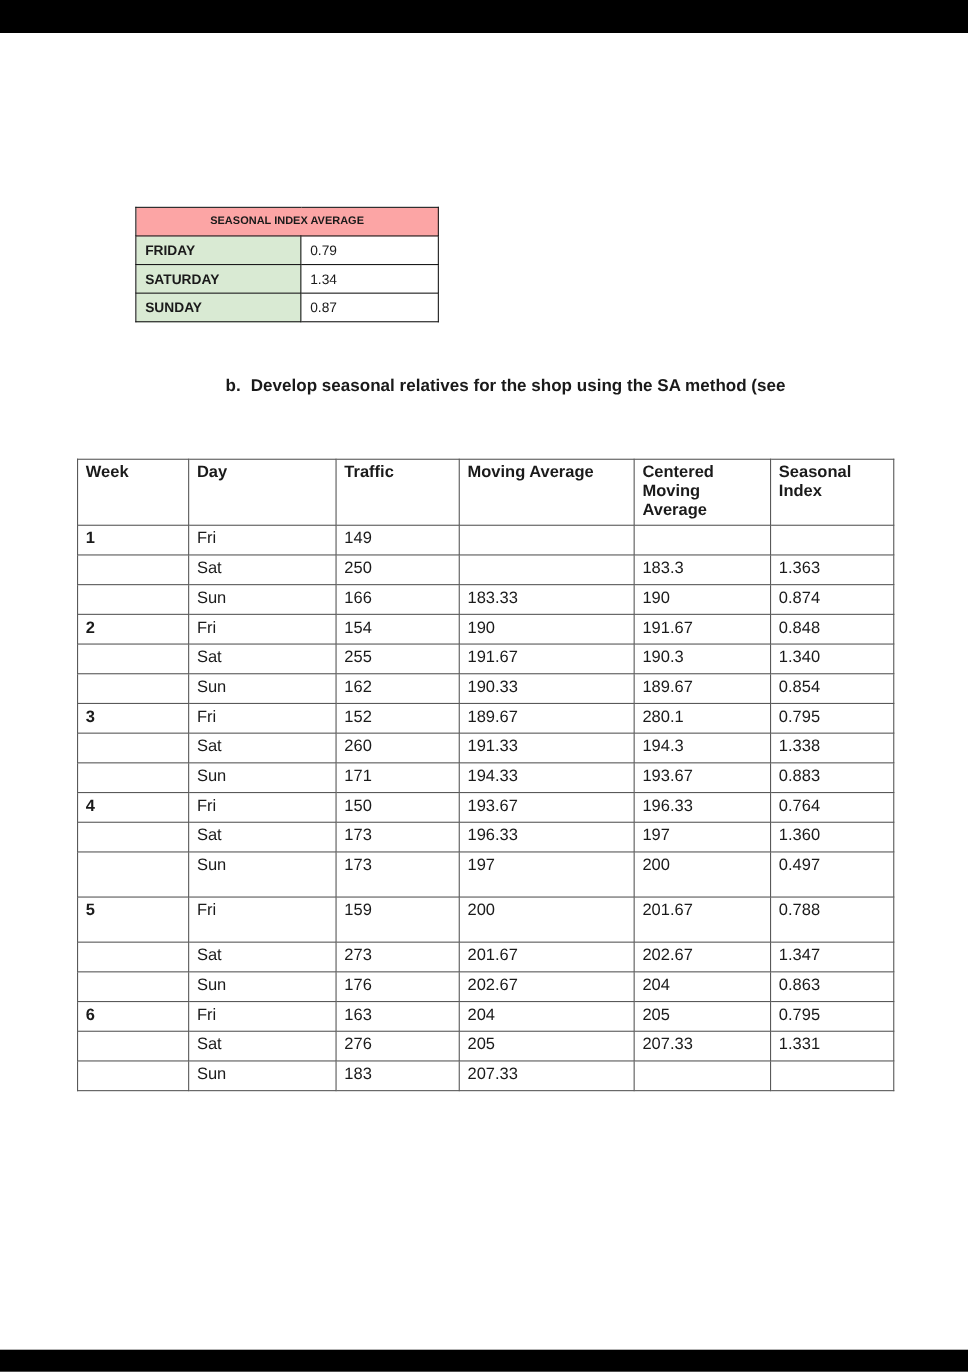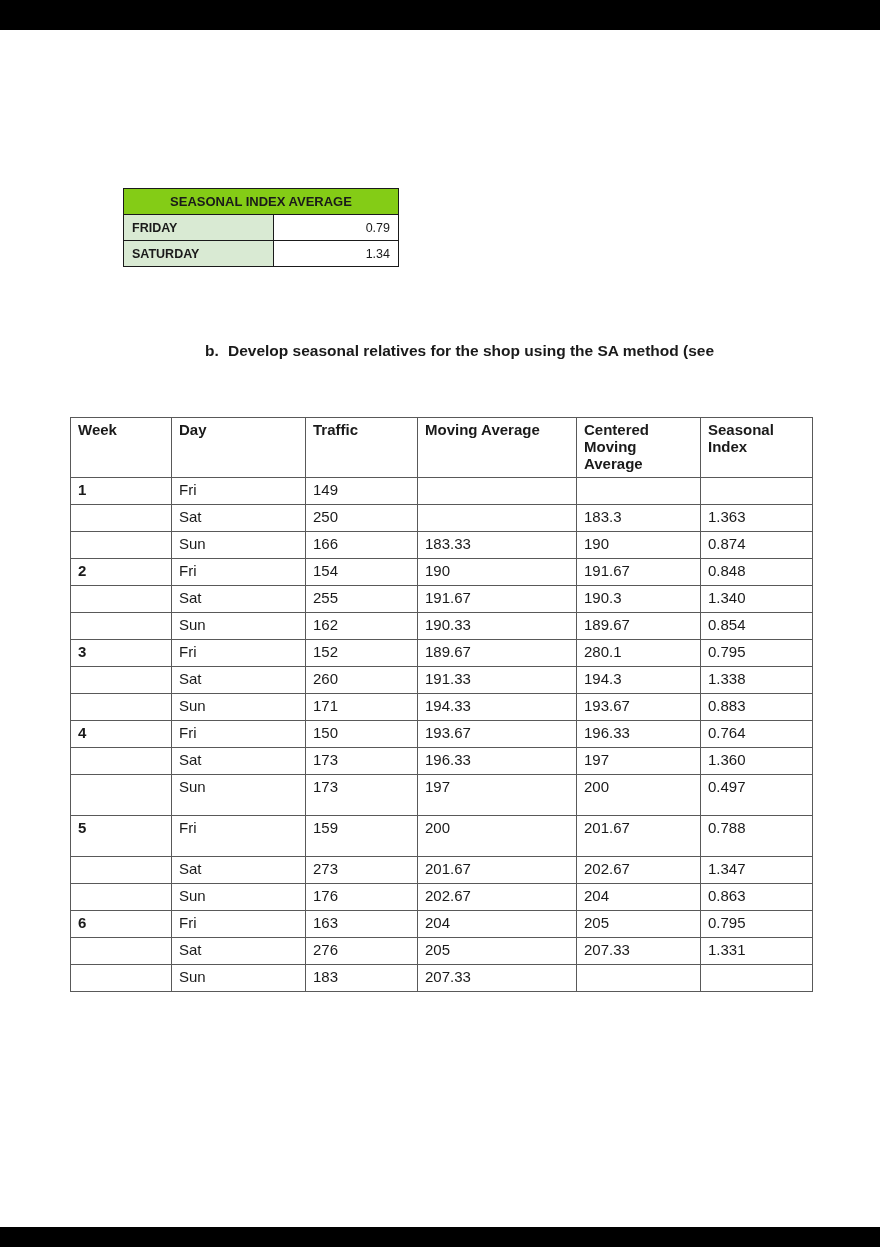--- a/index.html
+++ b/index.html
@@ -25,35 +25,35 @@
   top: 188px;
   border-collapse: collapse;
   font-size: 12.5px;
 }
 .si-table th, .si-table td {
   border: 1.6px solid #1a1a1a;
   padding: 3px 8px;
   height: 26px;
 }
 .si-table th {
-  background: #84cc16;
+  background: #fca5a5;
   font-weight: bold;
   text-align: center;
-  font-size: 13px;
+  font-size: 10px;
 }
 .si-table td.si-label {
   background: #d9ead3;
   font-weight: bold;
   width: 150px;
   text-align: left;
   margin-top: 24px;
 }
 .si-table td.si-value {
   width: 125px;
-  text-align: right;
+  text-align: left;
   background: #ffffff;
 }
 
 
 .question {
   position: absolute;
   left: 205px;
   top: 340px;
   width: 620px;
   font-weight: bold;
@@ -98,20 +98,24 @@
     </tr>
   </thead>
   <tbody>
       <tr>
         <td class="si-label">FRIDAY</td>
         <td class="si-value">0.79</td>
       </tr>
       <tr>
         <td class="si-label">SATURDAY</td>
         <td class="si-value">1.34</td>
+      </tr>
+      <tr>
+        <td class="si-label">SUNDAY</td>
+        <td class="si-value">0.87</td>
       </tr>
     </tbody>
 </table>
 
 <div class="question">
   <div class="q-marker">b.</div>
   <div class="q-text">
     <div>Develop seasonal relatives for the shop using the SA method (see</div>
   </div>
 </div>

